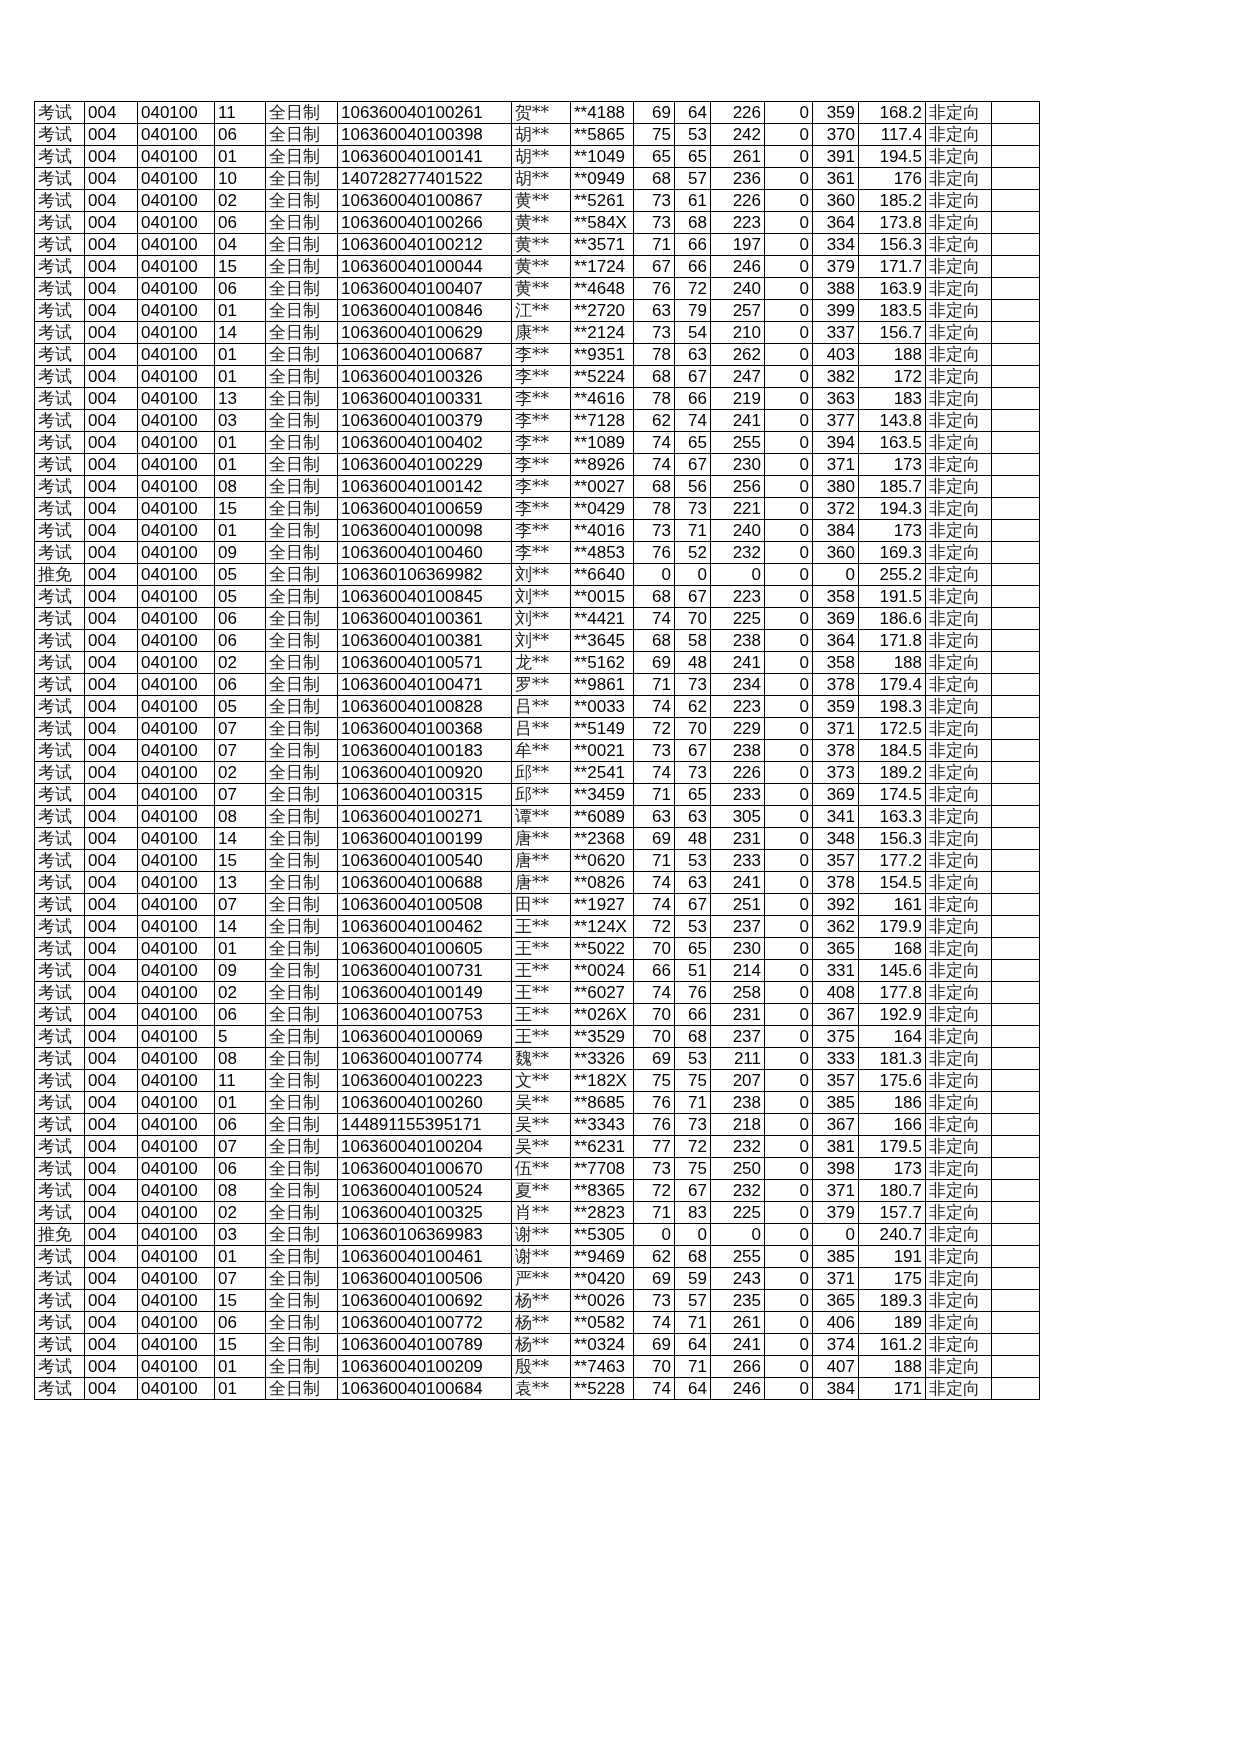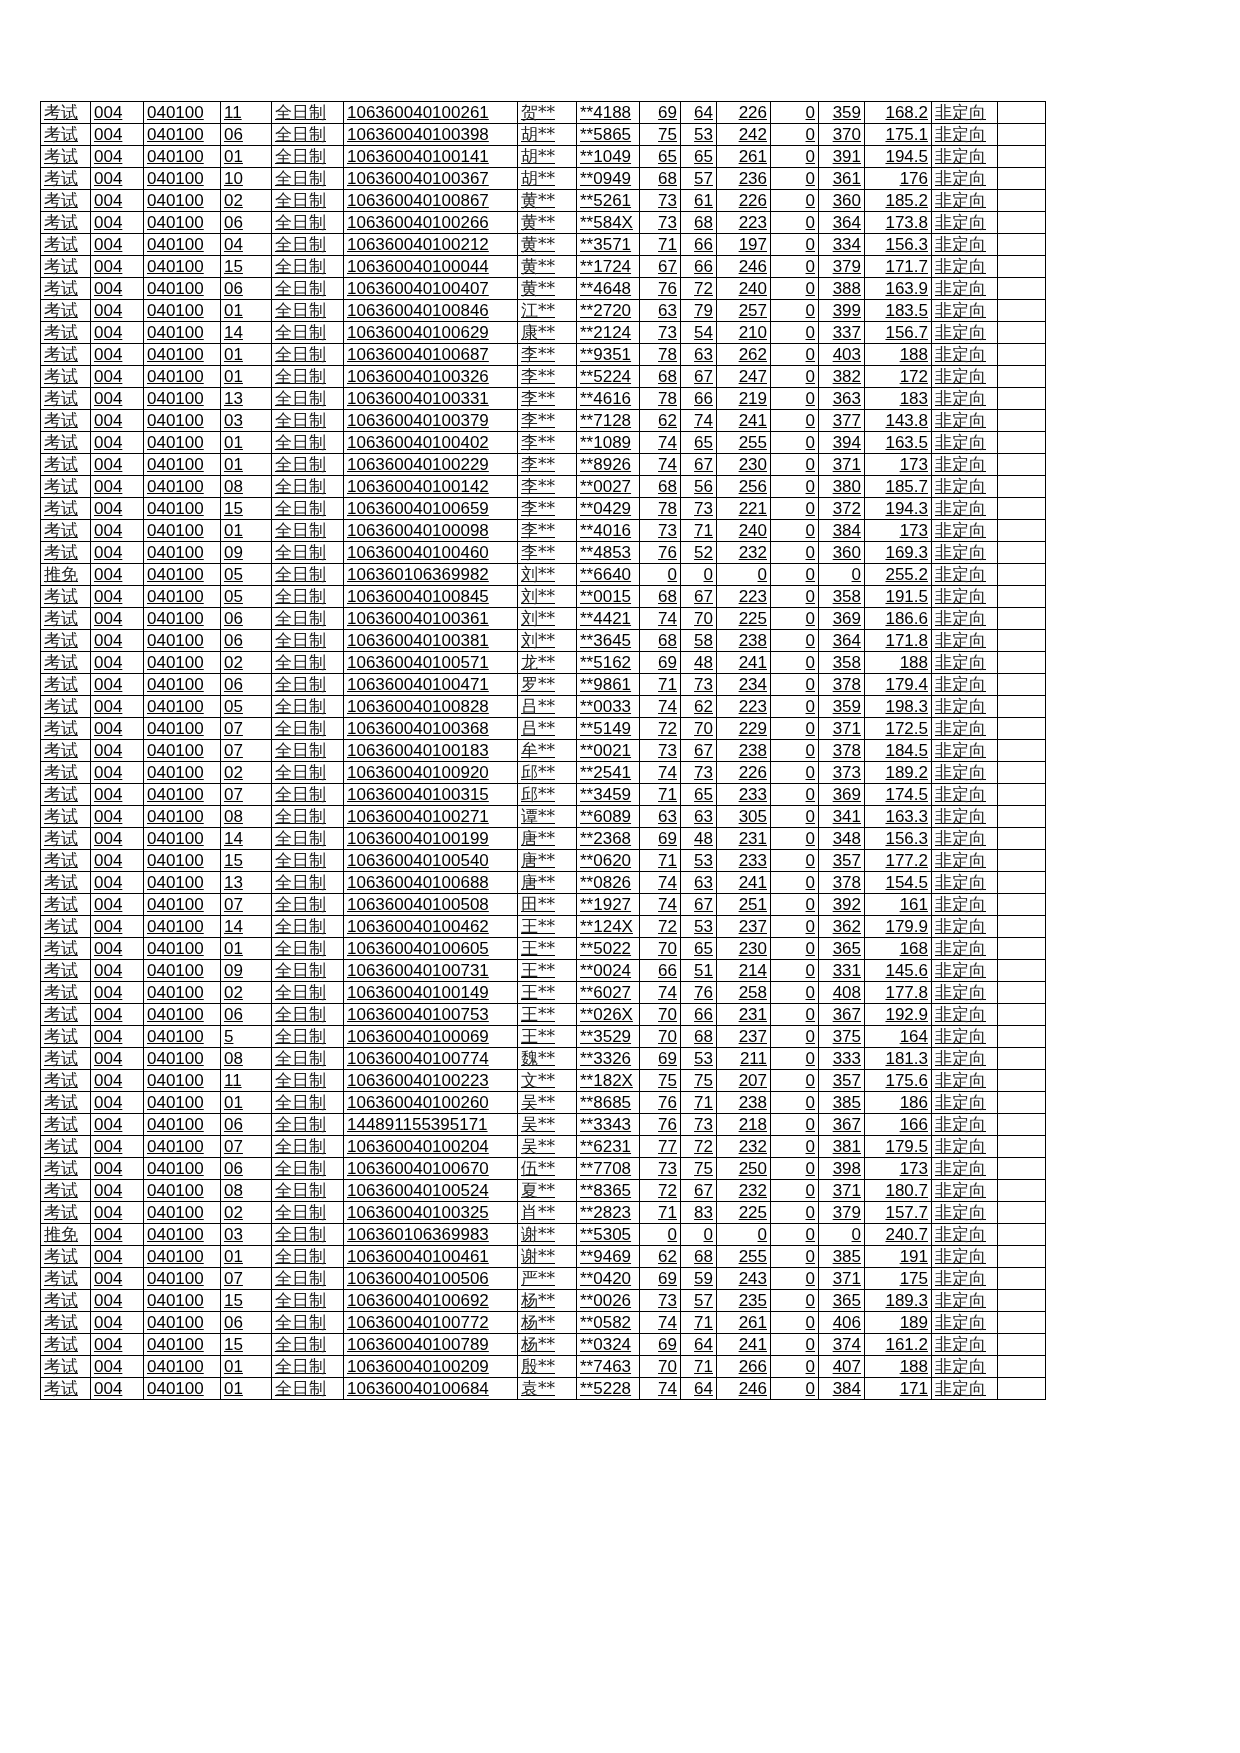--- a/index.html
+++ b/index.html
@@ -1,18 +1,18 @@
 <!DOCTYPE html>
 <html><head>
 <meta charset="utf-8">
 <style>
   html, body { margin: 0; padding: 0; background: #ffffff; }
   body { width: 1240px; height: 1753px; position: relative; overflow: hidden;
          font-family: "Liberation Sans", "DejaVu Sans", sans-serif; color: #000; }
-  .sheet { position: absolute; left: 40px; top: 101px; text-decoration: underline; }
+  .sheet { position: absolute; left: 34px; top: 101px; }
   table { border-collapse: collapse; table-layout: fixed; }
   td { border: 1.5px solid #000; height: 21.5px; padding: 0 3px; font-size: 17px;
        line-height: 21px; white-space: nowrap; overflow: hidden; box-sizing: border-box; }
   td.cn { font-family: "DejaVu Serif", "Liberation Serif", serif; font-size: 17px; color: #222; }
   td.num { text-align: right; }
   td.left { text-align: left; }
   col.c0 { width: 50px; } col.c1 { width: 53px; } col.c2 { width: 77px; }
   col.c3 { width: 51px; } col.c4 { width: 72px; } col.c5 { width: 174px; }
   col.c6 { width: 59px; } col.c7 { width: 63px; } col.c8 { width: 41px; }
   col.c9 { width: 36px; } col.c10 { width: 54px; } col.c11 { width: 48px; }
@@ -68,21 +68,21 @@
           <td class="left">06</td>
           <td class="cn left">全日制</td>
           <td class="left">106360040100398</td>
           <td class="cn left">胡**</td>
           <td class="left">**5865</td>
           <td class="num">75</td>
           <td class="num">53</td>
           <td class="num">242</td>
           <td class="num">0</td>
           <td class="num">370</td>
-          <td class="num">175.1</td>
+          <td class="num">117.4</td>
           <td class="cn left">非定向</td>
           <td class="left"></td>
         </tr>
         <tr>
           <td class="cn left">考试</td>
           <td class="left">004</td>
           <td class="left">040100</td>
           <td class="left">01</td>
           <td class="cn left">全日制</td>
           <td class="left">106360040100141</td>
@@ -96,21 +96,21 @@
           <td class="num">194.5</td>
           <td class="cn left">非定向</td>
           <td class="left"></td>
         </tr>
         <tr>
           <td class="cn left">考试</td>
           <td class="left">004</td>
           <td class="left">040100</td>
           <td class="left">10</td>
           <td class="cn left">全日制</td>
-          <td class="left">106360040100367</td>
+          <td class="left">140728277401522</td>
           <td class="cn left">胡**</td>
           <td class="left">**0949</td>
           <td class="num">68</td>
           <td class="num">57</td>
           <td class="num">236</td>
           <td class="num">0</td>
           <td class="num">361</td>
           <td class="num">176</td>
           <td class="cn left">非定向</td>
           <td class="left"></td>

